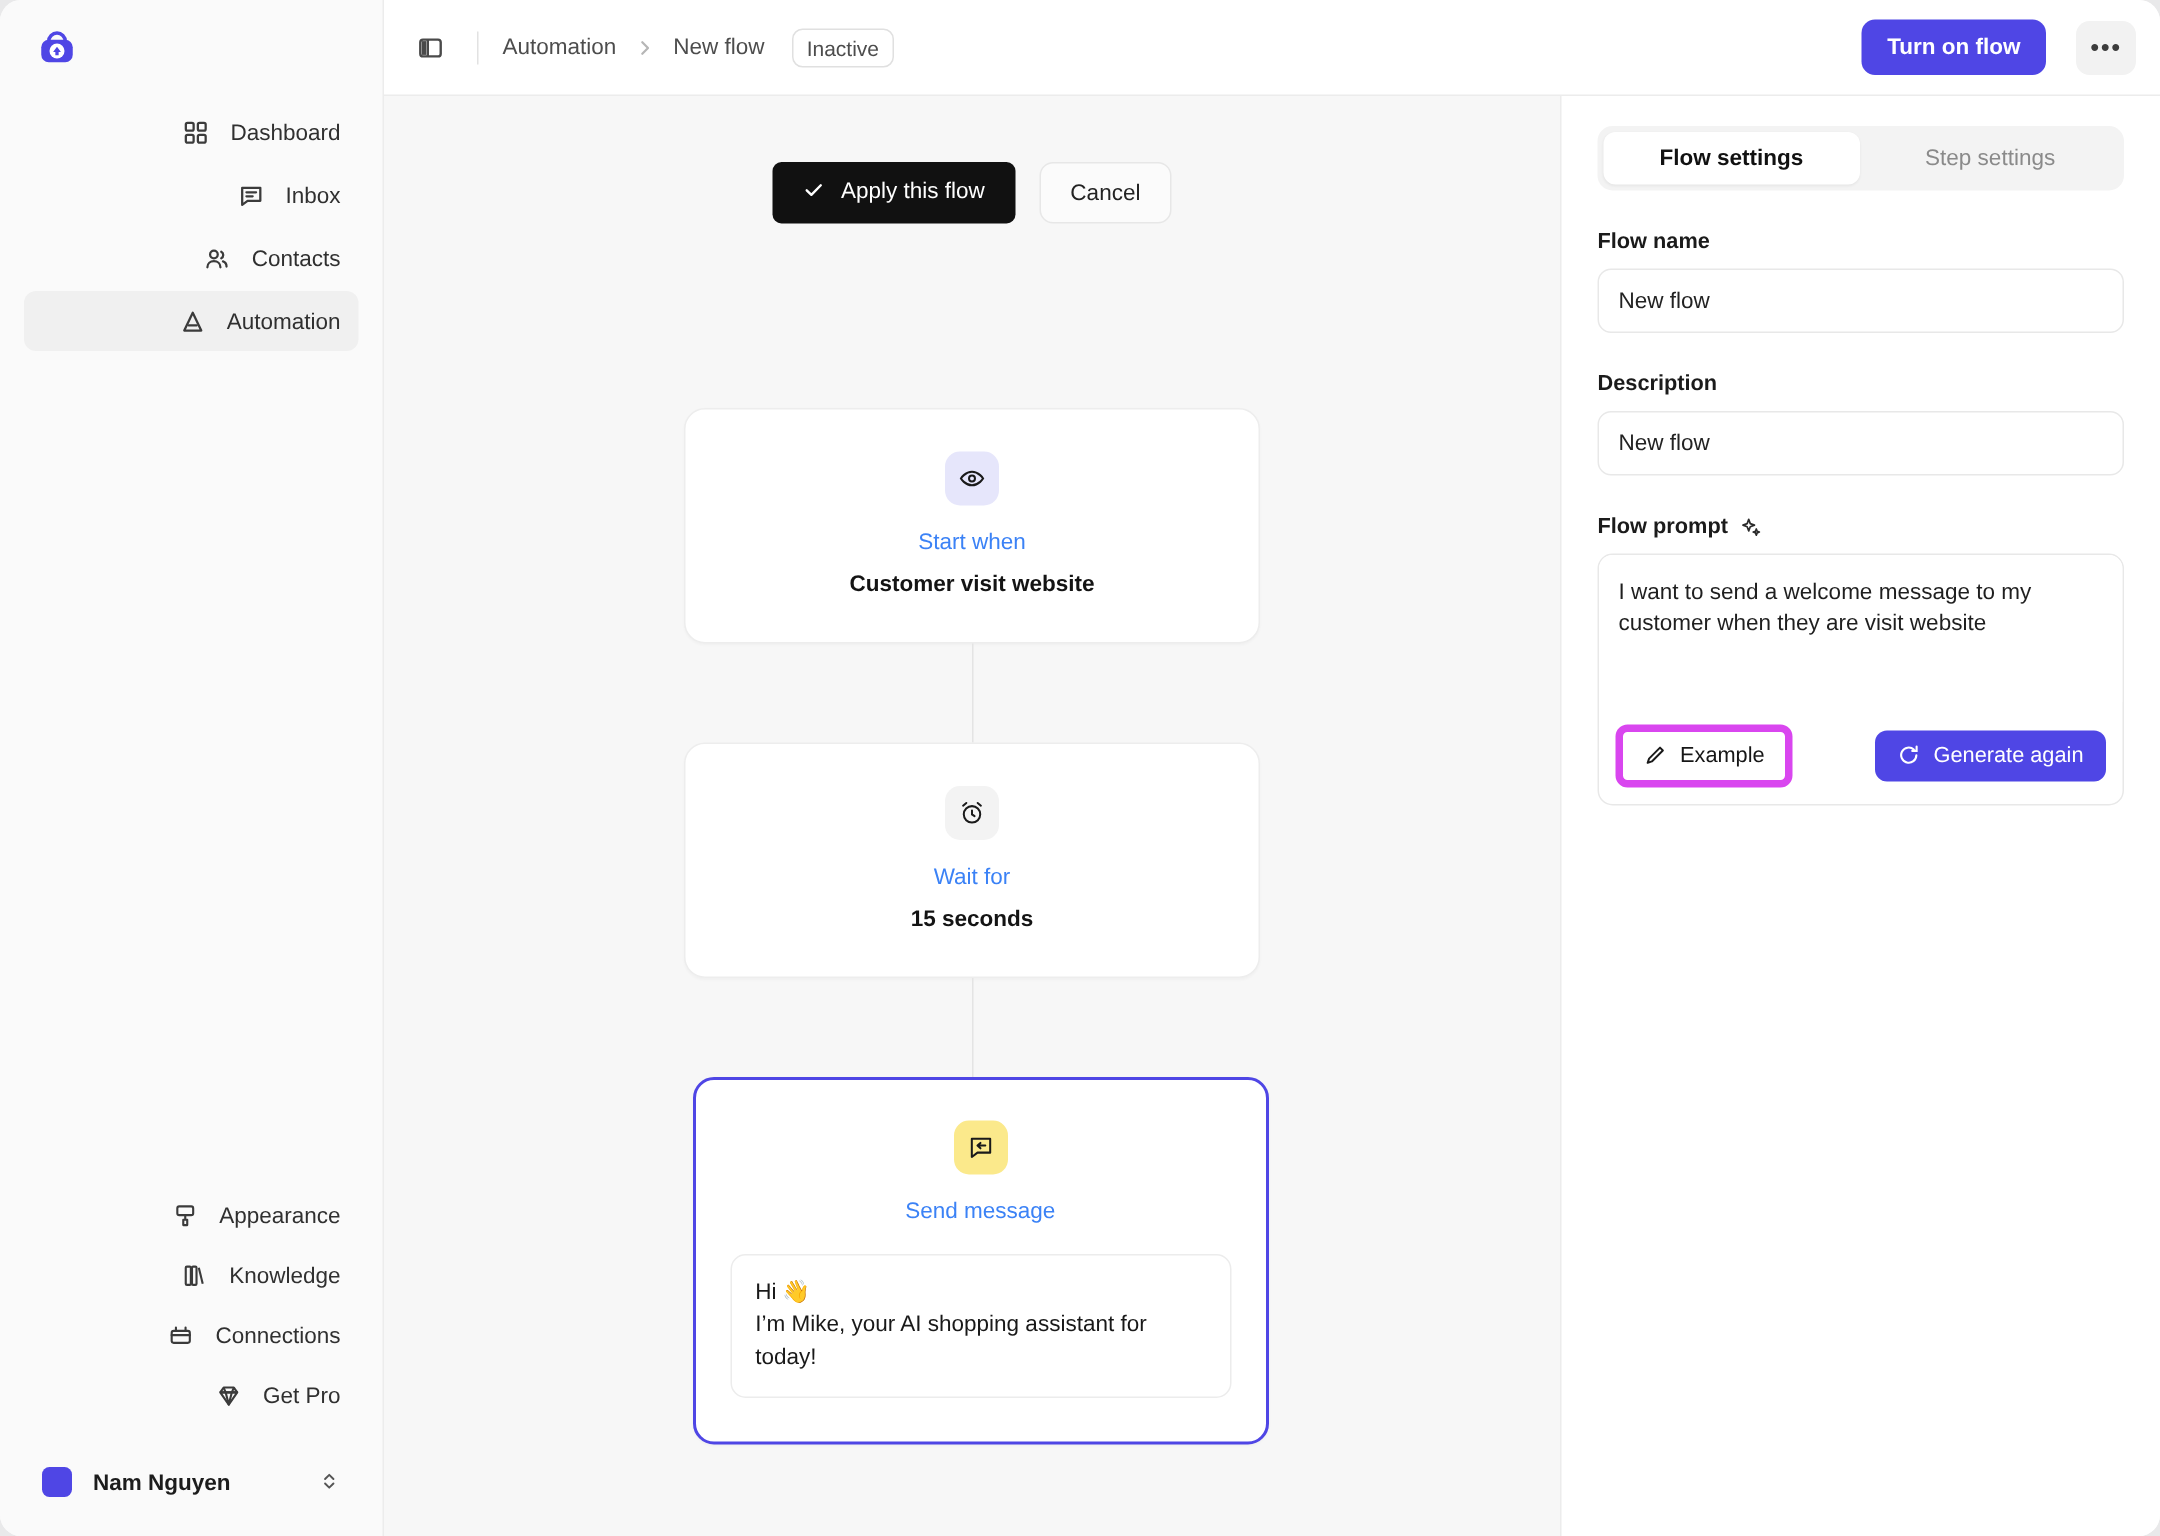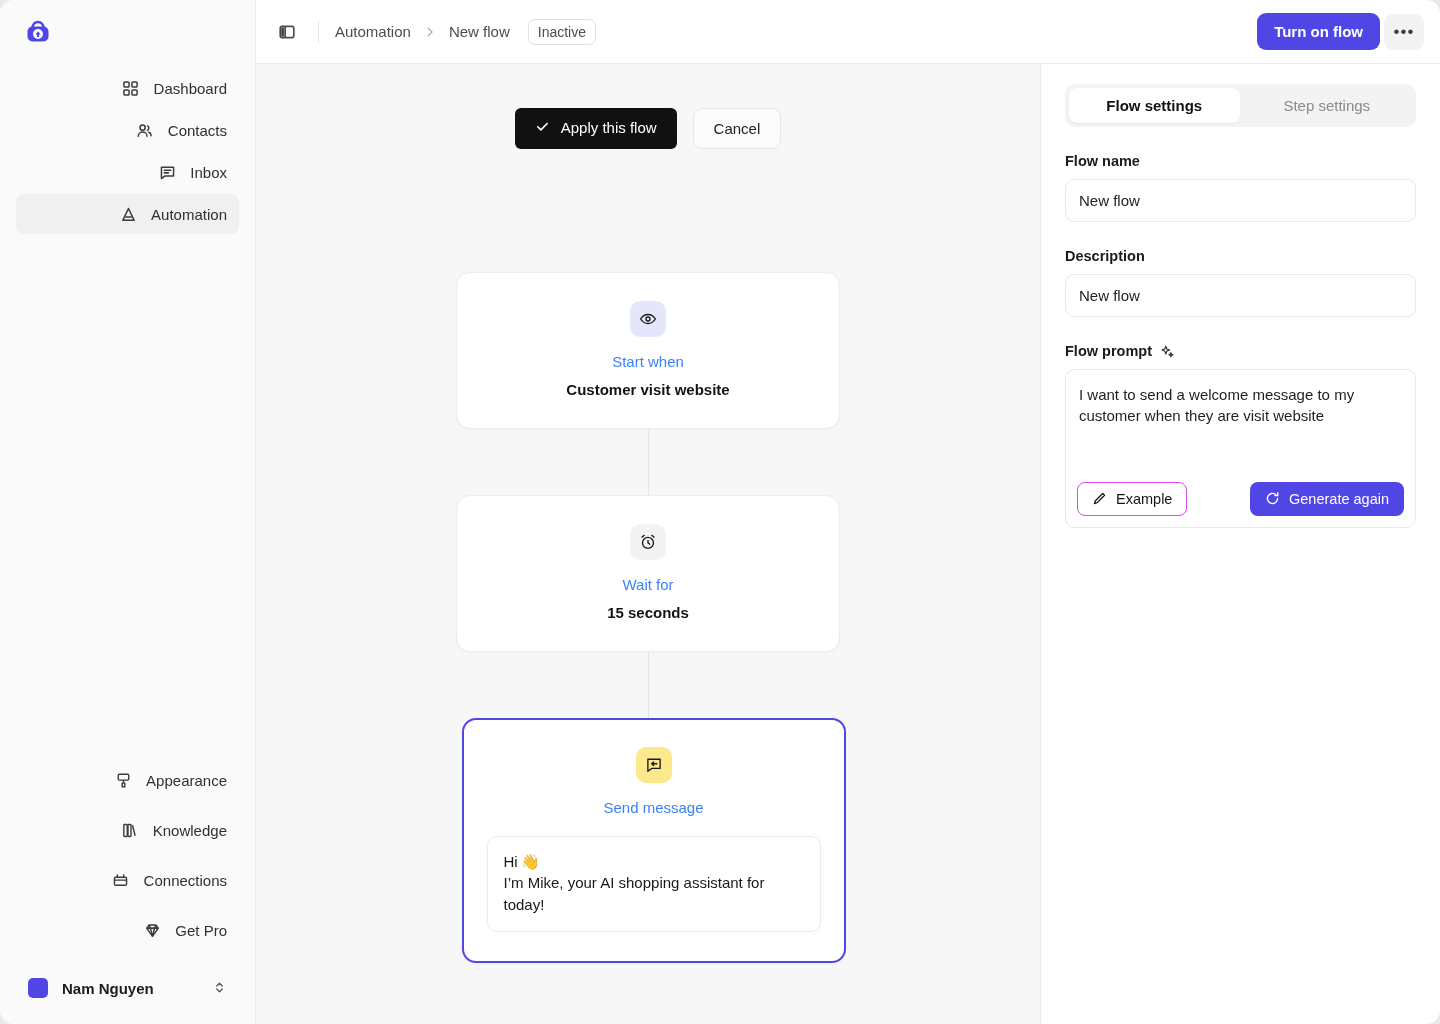--- a/index.html
+++ b/index.html
@@ -40,21 +40,21 @@
     color: #303030;
     font-size: 15px;
     cursor: pointer;
     user-select: none;
     justify-content: flex-end;
   }
   .nav-item .ico { width: 18px; height: 18px; flex: 0 0 18px; display:flex; align-items:center; justify-content:center; color:#3b3b3b; }
   .nav-item.active { background: #f0f0f0; }
   .spacer { flex: 1 1 auto; }
 
-  .nav-bottom { display: flex; flex-direction: column; gap: 10px; }
+  .nav-bottom { display: flex; flex-direction: column; gap: 0; }
 
   .user-row {
     margin-top: 18px;
     display: flex; align-items: center; gap: 14px;
     height: 40px; padding: 0 12px;
     border-radius: 8px; cursor: pointer;
   }
   .user-avatar { width: 20px; height: 20px; border-radius: 5px; background: #4f46e5; flex: 0 0 20px; }
   .user-name { font-size: 15px; font-weight: bold; color: #1c1c1c; flex: 1 1 auto; }
   .chev-updown { width: 14px; height: 14px; color: #555; }
@@ -72,21 +72,21 @@
   }
   .toggle-btn { width: 30px; height: 30px; display:flex; align-items:center; justify-content:center; border-radius:6px; cursor:pointer; color:#4a4a4a;}
   .vdivider { width: 1px; height: 22px; background: #e2e2e2; margin: 0 4px; }
   .crumb { font-size: 15px; color: #4d4d4d; cursor: pointer; }
   .crumb-sep { color: #b6b6b6; font-size: 14px; display:flex; align-items:center; }
   .badge-inactive {
     font-size: 14px; color: #4d4d4d;
     border: 1px solid #e0e0e0; border-radius: 7px;
     padding: 4px 9px; margin-left: 6px; background: #fff;
   }
-  .topbar-right { margin-left: auto; display: flex; align-items: center; gap: 4px; }
+  .topbar-right { margin-left: auto; display: flex; align-items: center; gap: 20px; }
   .btn-primary {
     background: #4f46e5; color: #fff;
     font-size: 15px; font-weight: bold;
     border: none; border-radius: 9px;
     padding: 10px 17px; cursor: pointer;
     font-family: inherit;
   }
   .btn-ghost-sq {
     width: 40px; height: 36px;
     background: #f2f2f2; border: none; border-radius: 9px;
@@ -190,21 +190,21 @@
     font-size: 15px; line-height: 1.42; color: #1f1f1f;
     min-height: 78px;
     border: none; width: 100%; resize: none; font-family: inherit; outline: none;
   }
   .prompt-actions {
     display: flex; align-items: center; justify-content: space-between;
     padding: 10px 11px 11px 11px;
   }
   .btn-example {
     display: flex; align-items: center; gap: 9px;
-    background: #fff; border: 1px solid #d946ef; border-radius: 8px;
+    background: #fff; border: 5px solid #d946ef; border-radius: 8px;
     font-size: 14.5px; color: #161616; font-family: inherit;
     padding: 8px 14px; cursor: pointer;
   }
   .btn-generate {
     display: flex; align-items: center; gap: 9px;
     background: #4f46e5; color: #fff; border: none; border-radius: 8px;
     font-size: 14.5px; font-family: inherit;
     padding: 9px 15px; cursor: pointer;
   }
   svg { display: block; }
@@ -234,37 +234,37 @@
               <rect x="10.5" y="2" width="5.5" height="5.5" rx="1.2"></rect>
             <rect x="2" y="10.5" width="5.5" height="5.5" rx="1.2"></rect>
               <rect x="10.5" y="10.5" width="5.5" height="5.5" rx="1.2"></rect>
           </svg>
         </span>
         <span>Dashboard</span>
       </div>
 
       <div class="nav-item">
         <span class="ico">
+          <svg width="17" height="17" viewBox="0 0 18 18" fill="none" stroke="currentColor" stroke-width="1.6" stroke-linejoin="round">
+            <path d="M2.6 3.4h12.8v9.2H6.4L2.6 15.4z"></path>
+              <path d="M5.6 6.6h6.8M5.6 9.4h4.4" stroke-linecap="round"></path>
+          </svg>
+        </span>
+        <span>Inbox</span>
+      </div>
+
+      <div class="nav-item">
+        <span class="ico">
           <svg width="17" height="17" viewBox="0 0 18 18" fill="none" stroke="currentColor" stroke-width="1.6" stroke-linecap="round">
             <circle cx="7" cy="6" r="2.7"></circle>
               <path d="M2.4 15c0-2.6 2.1-4.3 4.6-4.3s4.6 1.7 4.6 4.3"></path>
             <path d="M12.2 4.1a2.6 2.6 0 0 1 0 4.6M13.4 10.9c1.5.5 2.5 1.9 2.5 3.6"></path>
           </svg>
         </span>
         <span>Contacts</span>
-      </div>
-
-      <div class="nav-item">
-        <span class="ico">
-          <svg width="17" height="17" viewBox="0 0 18 18" fill="none" stroke="currentColor" stroke-width="1.6" stroke-linejoin="round">
-            <path d="M2.6 3.4h12.8v9.2H6.4L2.6 15.4z"></path>
-              <path d="M5.6 6.6h6.8M5.6 9.4h4.4" stroke-linecap="round"></path>
-          </svg>
-        </span>
-        <span>Inbox</span>
       </div>
 
       <div class="nav-item active">
         <span class="ico">
           <svg width="17" height="17" viewBox="0 0 18 18" fill="none" stroke="currentColor" stroke-width="1.6" stroke-linejoin="round">
             <path d="M9 2.6 15 15.2H3z"></path>
               <path d="M6.2 11.6h5.6" stroke-linecap="round"></path>
           </svg>
         </span>
         <span>Automation</span>

